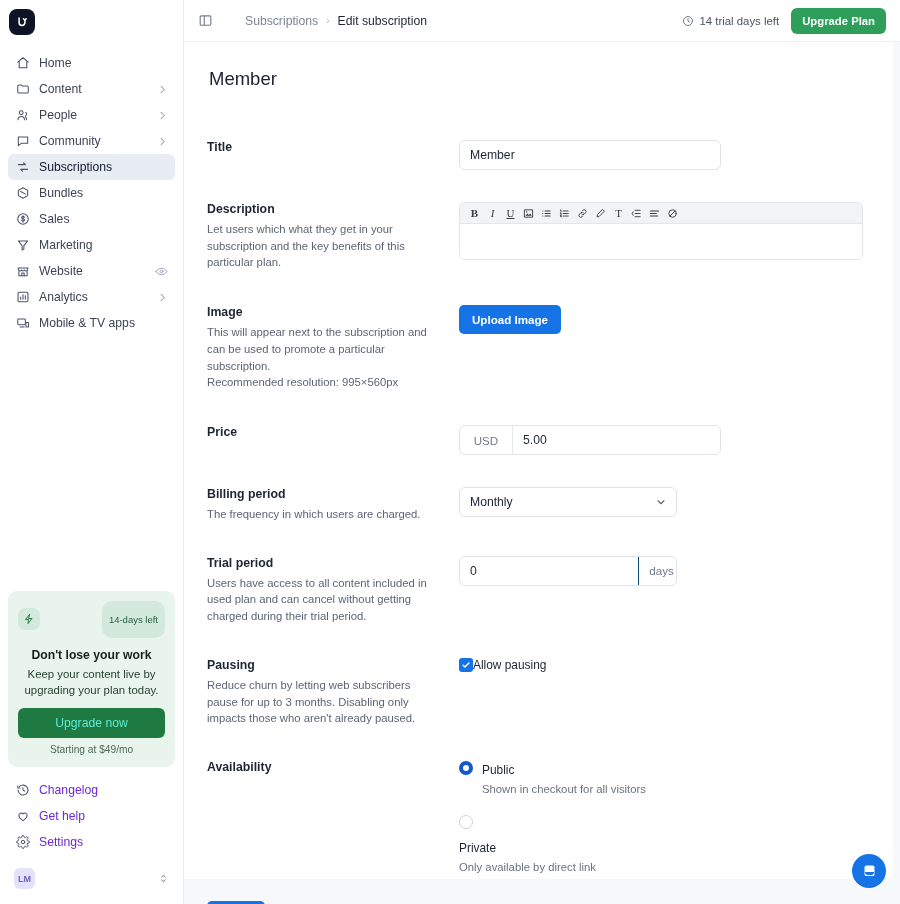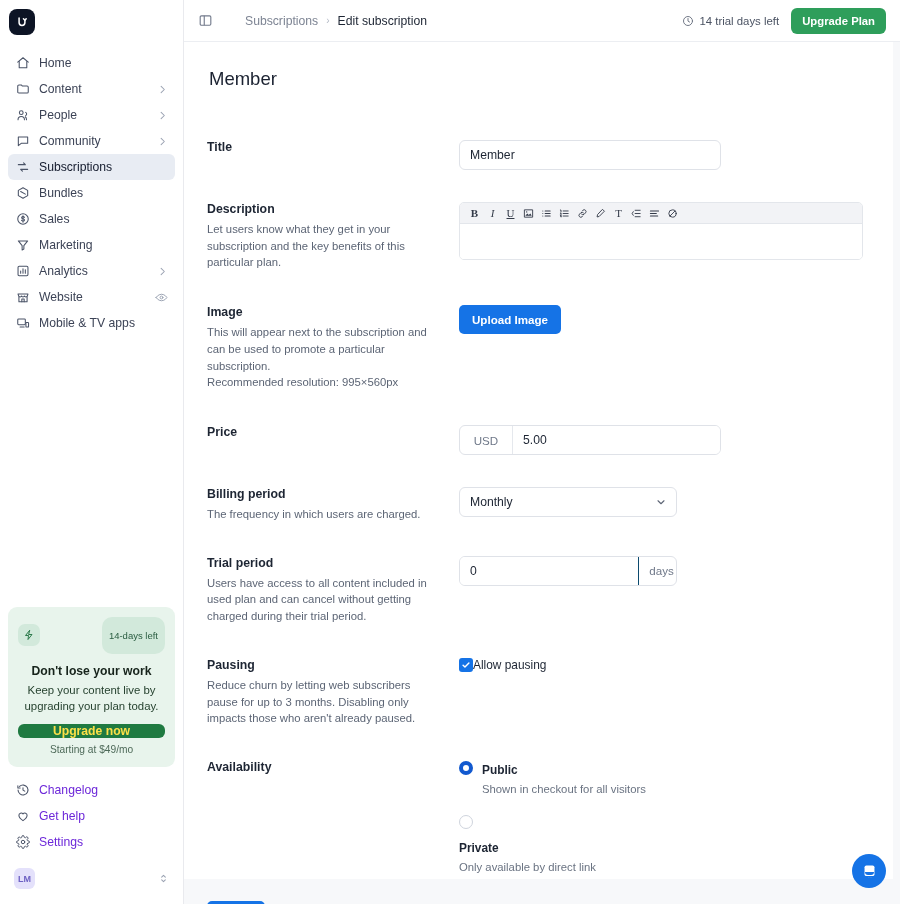--- a/index.html
+++ b/index.html
@@ -63,23 +63,23 @@
     background: #d2e9db; display: flex; align-items: center; justify-content: center;
     color: #2c7a4b;
   }
   .promo-badge {
     background: #d2e9db; color: #2b5e42;
     font-size: 9.5px; padding: 13px 7px; border-radius: 10px; font-weight: 400;
   }
   .promo-title { font-size: 12.2px; font-weight: bold; color: #16231b; margin-bottom: 4px; }
   .promo-sub { font-size: 11.4px; color: #26422f; line-height: 1.45; margin-bottom: 9px; padding: 0 2px; }
   .promo-btn {
-    display: block; width: 100%; background: #1f7a41; color: #fde047;
-    border: none; border-radius: 6px; padding: 0 0; font-size: 12.2px;
-    font-weight: bold; cursor: pointer; font-family: inherit;
+    display: block; width: 100%; background: #1f7a41; color: #5eead4;
+    border: none; border-radius: 6px; padding: 8px 0; font-size: 12.2px;
+    font-weight: normal; cursor: pointer; font-family: inherit;
   }
   .promo-foot { font-size: 10.2px; color: #4e6a59; margin-top: 6px; }
 
   .bottom-links { padding: 0 8px; display: flex; flex-direction: column; }
   .bottom-links .nav-item { color: #6d28d9; }
 
   .user-row {
     margin: 10px 8px 12px 8px; padding: 3px 6px;
     display: flex; align-items: center; justify-content: space-between;
     border-radius: 6px; cursor: pointer;
@@ -202,21 +202,21 @@
   .check-lbl { font-size: 11.9px; color: #1d2533; }
 
   
   .radio-row { display: flex; gap: 9px; align-items: flex-start; cursor: pointer; }
   .radio-row + .radio-row { margin-top: 19px; flex-direction: column; }
   .rdo {
     width: 14px; height: 14px; border-radius: 50%; flex: 0 0 14px; margin-top: 1px;
     border: 1px solid #cfd4dd; background: #fff;
   }
   .rdo.on { border: 4px solid #1259cf; background: #fff; }
-  .rtitle { font-size: 11.9px; color: #1d2533; font-weight: bold; line-height: 1.1; }
+  .rtitle { font-size: 11.9px; color: #1d2533; font-weight: normal; line-height: 1.1; }
   .rsub { font-size: 11.3px; color: #6a7382; margin-top: 5px; }
 
   .save-wrap { padding: 0 0 0 23px; margin-top: 28px; }
   .save-btn {
     background: #1573e6; color: #fff; border: none; border-radius: 5px;
     padding: 8px 15px; font-size: 11.8px; font-weight: bold; cursor: pointer; font-family: inherit;
   }
 
   .chat-bubble {
     position: absolute; right: 14px; bottom: 16px;
@@ -334,47 +334,47 @@
           <svg width="14" height="14" viewBox="0 0 24 24" fill="none" stroke="currentColor" stroke-width="1.8" stroke-linecap="round" stroke-linejoin="round">
               <path d="M4 5h16l-6.5 8v6l-3 1.5V13z"></path>
             </svg>
         </span>
         <span class="lbl">Marketing</span>
       </div>
 
       <div class="nav-item">
         <span class="ico">
           <svg width="14" height="14" viewBox="0 0 24 24" fill="none" stroke="currentColor" stroke-width="1.8" stroke-linecap="round" stroke-linejoin="round">
-              <rect x="3.5" y="4" width="17" height="16" rx="2"></rect>
-              <path d="M8 16v-4"></path>
-              <path d="M12 16V8"></path>
-              <path d="M16 16v-6"></path>
-            </svg>
-        </span>
-        <span class="lbl">Analytics</span>
-        <span class="chev">
-          <svg width="11" height="11" viewBox="0 0 24 24" fill="none" stroke="currentColor" stroke-width="2.2" stroke-linecap="round" stroke-linejoin="round">
-              <path d="M9 5l7 7-7 7"></path>
-            </svg>
-        </span>
-      </div>
-
-      <div class="nav-item">
-        <span class="ico">
-          <svg width="14" height="14" viewBox="0 0 24 24" fill="none" stroke="currentColor" stroke-width="1.8" stroke-linecap="round" stroke-linejoin="round">
               <path d="M3.5 7h17l-1 3.2a2.6 2.6 0 0 1-5 0 2.6 2.6 0 0 1-5 0 2.6 2.6 0 0 1-5 0z"></path>
               <path d="M5 11.5V20h14v-8.5"></path>
               <path d="M10 20v-4.5h4V20"></path>
             </svg>
         </span>
         <span class="lbl">Website</span>
         <span class="chev">
           <svg width="13" height="13" viewBox="0 0 24 24" fill="none" stroke="currentColor" stroke-width="1.8" stroke-linecap="round" stroke-linejoin="round">
               <path d="M2 12s3.6-6 10-6 10 6 10 6-3.6 6-10 6-10-6-10-6z"></path>
               <circle cx="12" cy="12" r="2.6"></circle>
+            </svg>
+        </span>
+      </div>
+
+      <div class="nav-item">
+        <span class="ico">
+          <svg width="14" height="14" viewBox="0 0 24 24" fill="none" stroke="currentColor" stroke-width="1.8" stroke-linecap="round" stroke-linejoin="round">
+              <rect x="3.5" y="4" width="17" height="16" rx="2"></rect>
+              <path d="M8 16v-4"></path>
+              <path d="M12 16V8"></path>
+              <path d="M16 16v-6"></path>
+            </svg>
+        </span>
+        <span class="lbl">Analytics</span>
+        <span class="chev">
+          <svg width="11" height="11" viewBox="0 0 24 24" fill="none" stroke="currentColor" stroke-width="2.2" stroke-linecap="round" stroke-linejoin="round">
+              <path d="M9 5l7 7-7 7"></path>
             </svg>
         </span>
       </div>
 
       <div class="nav-item">
         <span class="ico">
           <svg width="14" height="14" viewBox="0 0 24 24" fill="none" stroke="currentColor" stroke-width="1.8" stroke-linecap="round" stroke-linejoin="round">
               <rect x="3" y="5" width="13" height="10" rx="1.6"></rect>
               <path d="M7 19h7"></path>
               <rect x="17" y="11" width="4.5" height="8" rx="1.2"></rect>
@@ -484,21 +484,21 @@
               <h3>Title</h3>
             </div>
             <div class="row-field">
               <input class="txt-input" type="text" value="Member" style="">
             </div>
           </div>
 
           <div class="row" style="margin-top:32px;">
             <div class="row-label">
               <h3>Description</h3>
-              <p>Let users know what they get in your subscription and the key benefits of this particular plan.</p>
+              <p>Let users which what they get in your subscription and the key benefits of this particular plan.</p>
             </div>
             <div class="row-field">
               <div class="editor">
                 <div class="editor-toolbar">
                   <span class="tb-btn" style="font-weight:bold;font-family:'Liberation Serif',serif;">B</span>
                   <span class="tb-btn" style="font-style:italic;font-family:'Liberation Serif',serif;">I</span>
                   <span class="tb-btn" style="text-decoration:underline;font-family:'Liberation Serif',serif;">U</span>
                   <span class="tb-btn">
                     <svg width="11" height="11" viewBox="0 0 24 24" fill="currentColor">
                         <path d="M3 4h18v16H3z" fill="none" stroke="currentColor" stroke-width="2"></path>

